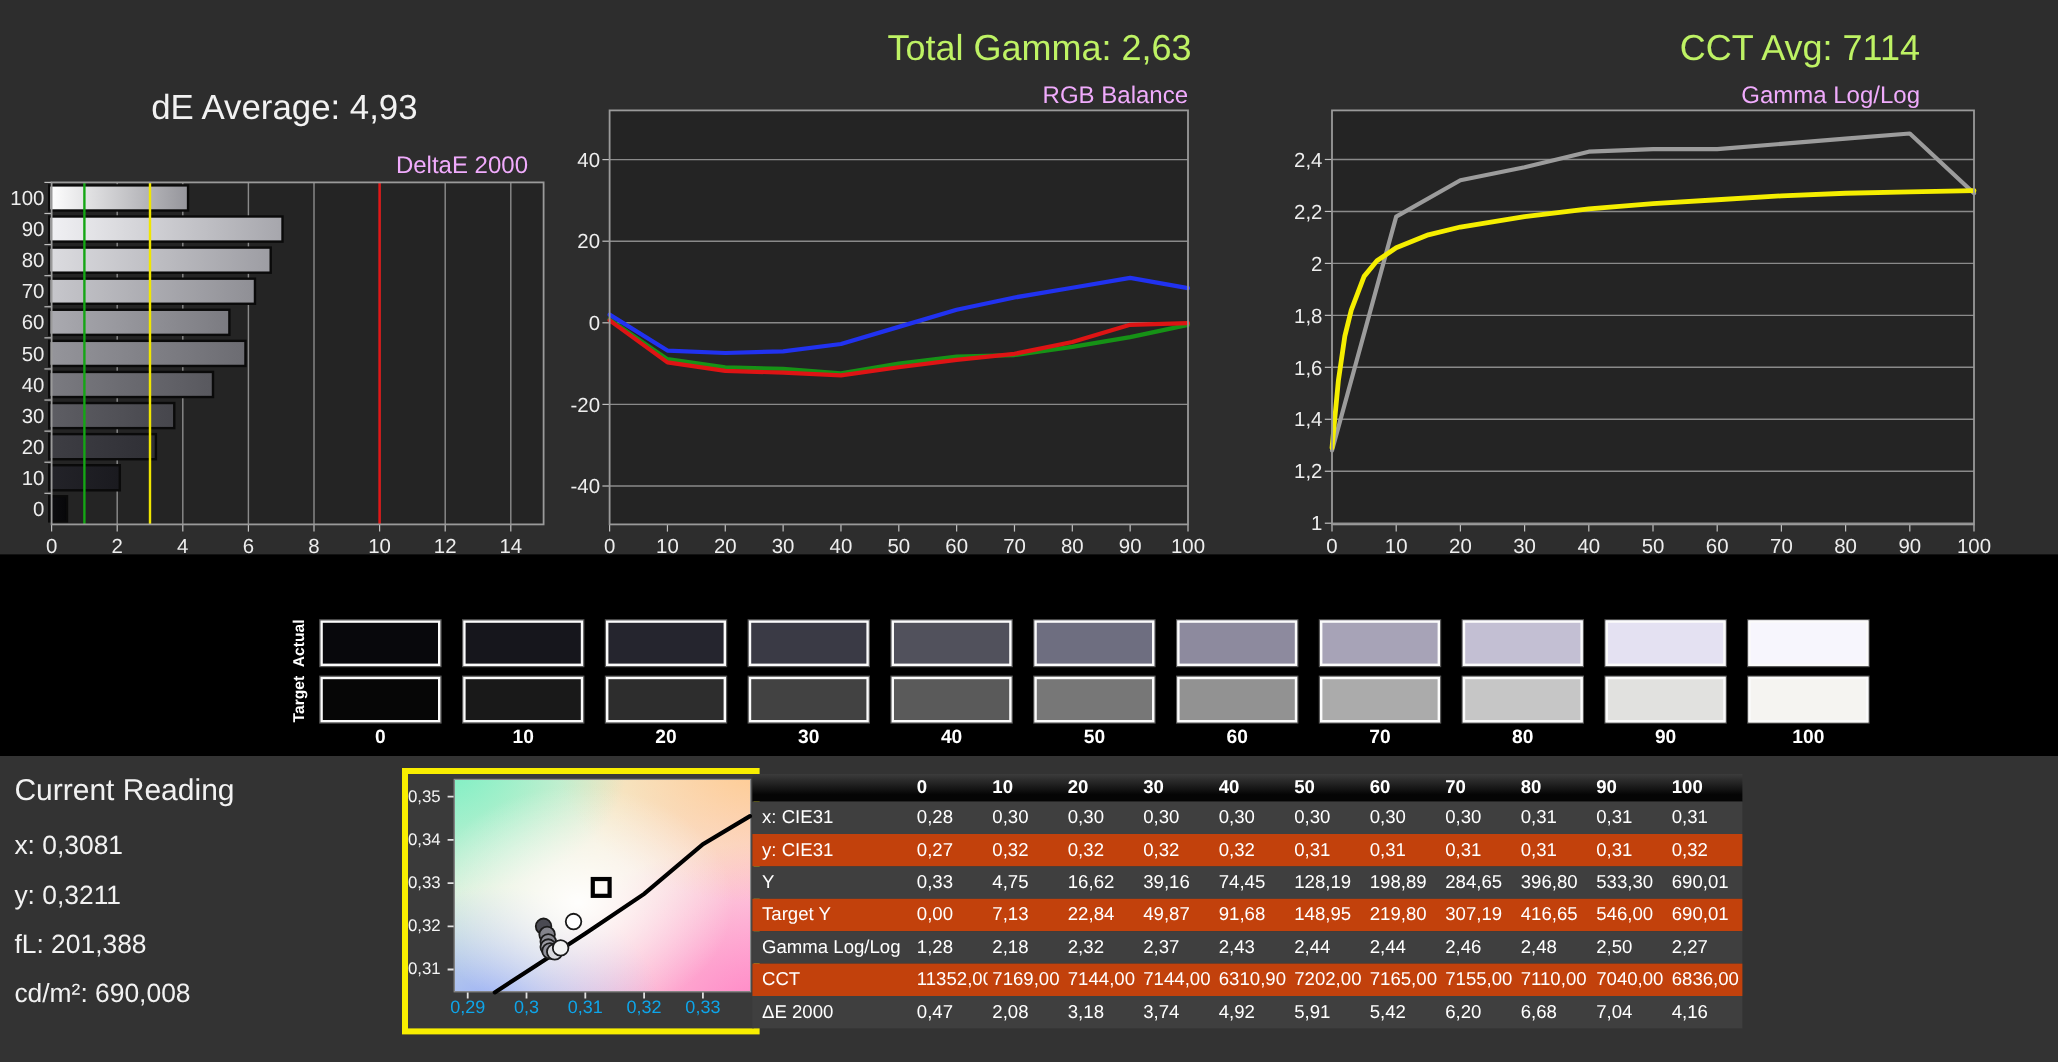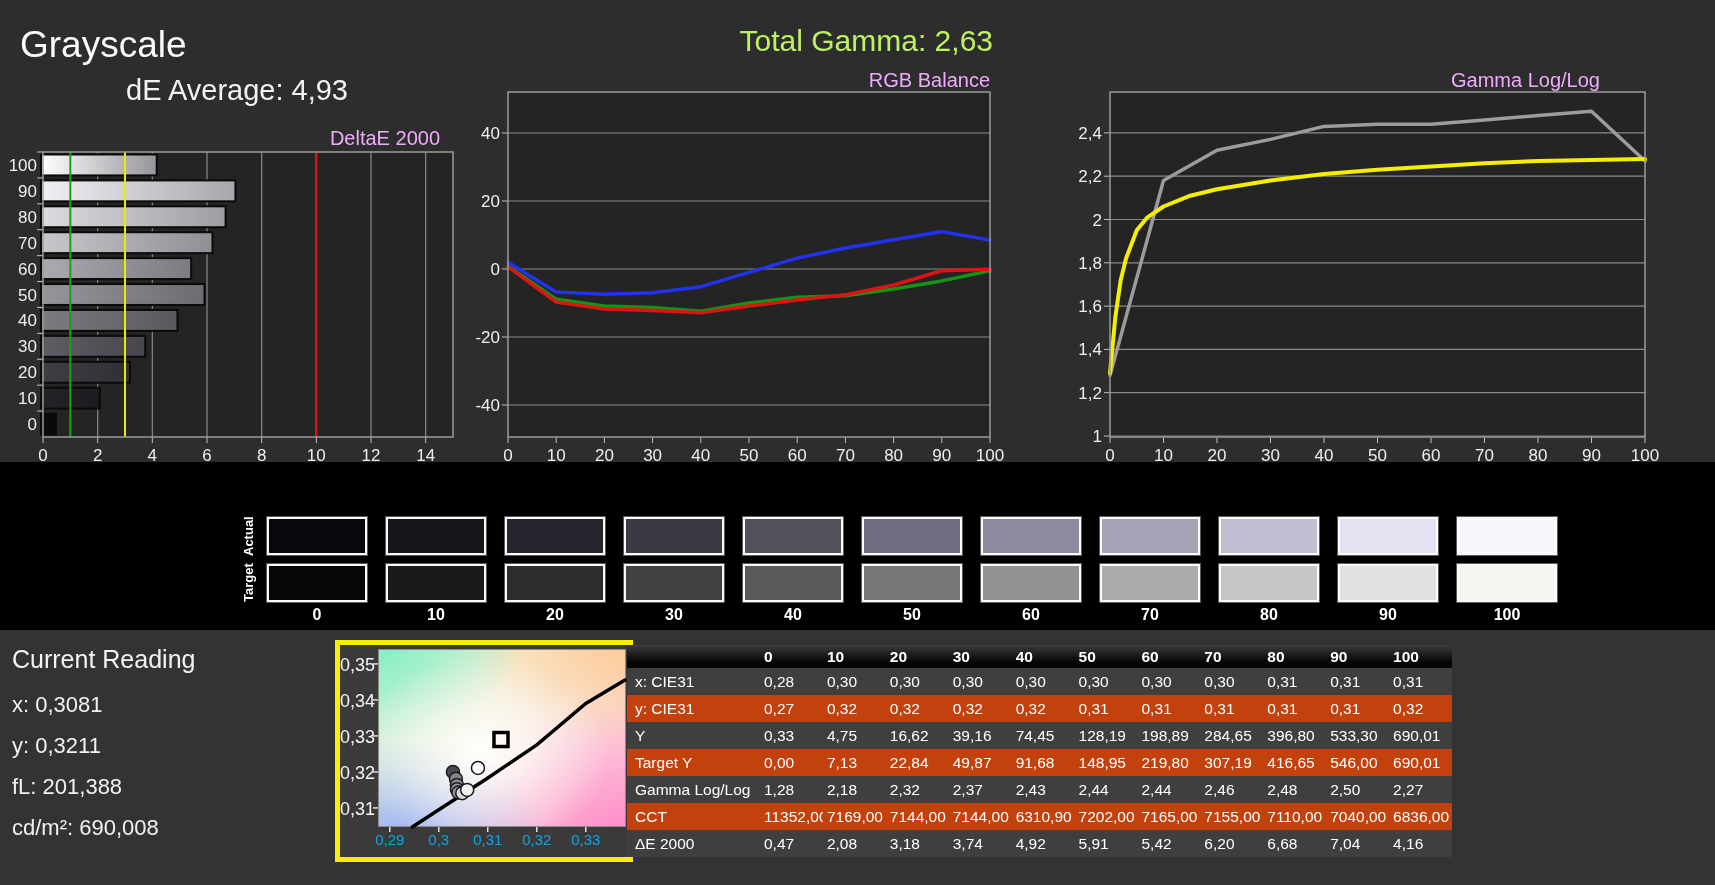--- a/index.html
+++ b/index.html
@@ -33,43 +33,43 @@
   #cie-plot{position:absolute;left:38px;top:4px;width:248px;height:178px;
     background:
       radial-gradient(90% 95% at 42% 58%, rgba(255,255,255,.95) 0%, rgba(255,255,255,0) 58%),
       radial-gradient(120% 120% at -4% -8%, rgba(110,240,190,.85) 0%, rgba(110,240,190,0) 52%),
       radial-gradient(130% 125% at 106% -10%, rgba(255,200,130,.9) 0%, rgba(255,200,130,0) 55%),
       radial-gradient(120% 120% at 12% 108%, rgba(140,165,255,.85) 0%, rgba(140,165,255,0) 48%),
       radial-gradient(135% 130% at 104% 108%, rgba(255,130,195,.95) 0%, rgba(255,130,195,0) 60%),
       linear-gradient(115deg,#c8f0d8 0%,#f4ecd4 45%,#ffd2e6 100%);
     border:1px solid #8a8a8a;box-sizing:border-box;}
   #cie-svg{position:absolute;left:0;top:0;}
-  .cie-ylab{position:absolute;left:0;width:34px;text-align:left;font-size:18px;color:#f5f5f5;}
+  .cie-ylab{position:absolute;left:0;width:34px;text-align:left;font-size:14px;color:#f5f5f5;}
   .cie-xlab{position:absolute;width:44px;text-align:center;font-size:15px;color:#0ea5e9;top:186px;}
   
   #data-table{position:absolute;left:627px;top:15px;width:825px;font-size:15.5px;}
   .t-row{display:grid;grid-template-columns:133px repeat(11,1fr);height:27px;align-items:center;}
   .t-head{height:23px;background:linear-gradient(180deg,#3c3c3c 0%,#050505 75%);font-weight:600;}
   .t-row.dark{background:#3f3f3f;}
   .t-row.light{background:#c2410c;}
   .t-cell{padding-left:4px;white-space:nowrap;overflow:hidden;color:#fff;}
   .t-label{padding-left:8px;}
 </style>
 </head>
 <body>
 
 <div id="app">
 
   <div id="charts-section">
-    <div class="abs" id="page-title">Grayscale</div>
     <div class="abs" id="de-average">dE Average: 4,93</div>
 
     <div class="abs chart-subtitle" style="left:30px;top:127px;width:410px;">DeltaE 2000</div>
     <div class="abs big-title" style="left:503px;top:24px;width:490px;">Total Gamma: 2,63</div>
     <div class="abs chart-subtitle" style="left:503px;top:69px;width:487px;">RGB Balance</div>
+    <div class="abs big-title" style="left:1035px;top:24px;width:565px;">CCT Avg: 7114</div>
     <div class="abs chart-subtitle" style="left:1035px;top:69px;width:565px;">Gamma Log/Log</div>
 
     <svg class="abs" id="chart-delta" style="left:0;top:140px;" width="465" height="330" viewBox="0 140 465 330">
         <defs>
           <linearGradient id="barg0" x1="0" y1="0" x2="1" y2="0">
             <stop offset="0%" stop-color="#ffffff"></stop>
             <stop offset="100%" stop-color="#95959b"></stop>
           </linearGradient>
           <linearGradient id="barg1" x1="0" y1="0" x2="1" y2="0">
             <stop offset="0%" stop-color="#f1f1f4"></stop>

